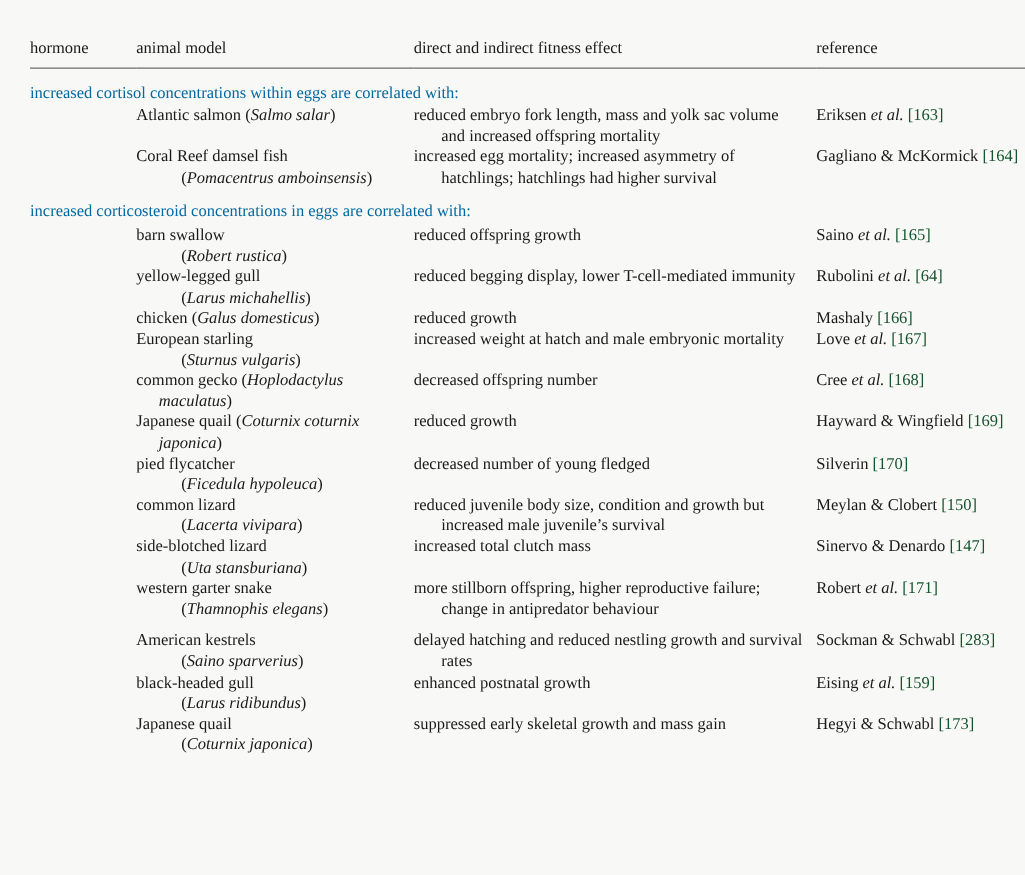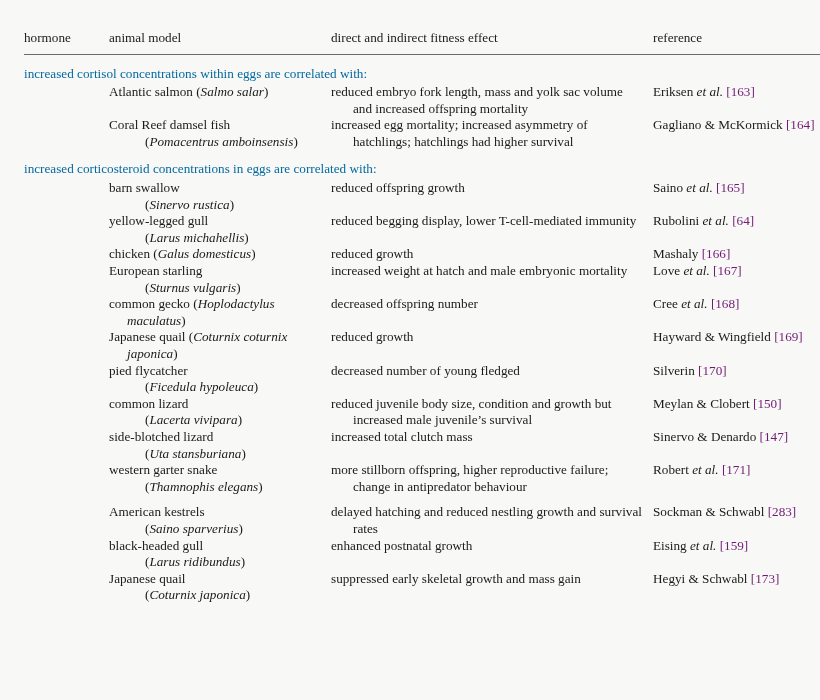--- a/index.html
+++ b/index.html
@@ -104,21 +104,21 @@
     padding-left: 14px;
     text-indent: -14px;
     white-space: normal;
   }
 
   i, .sci {
     font-style: italic;
   }
 
   .refnum {
-    color: #701a75;
+    color: #14532d;
   }
 
   .etal {
     font-style: italic;
   }
 </style>
 </head>
 <body>
 
 <div class="table-wrap">
@@ -170,21 +170,21 @@
         </tr>
         <tr class="spacer-row">
           <td colspan="4"></td>
         </tr>
         <tr class="section-row">
           <td colspan="4">increased corticosteroid concentrations in eggs are correlated with:</td>
         </tr>
         <tr class="data-row">
           <td></td>
           <td class="animal-cell">
-            <span class="animal-inner">barn swallow<span class="sp-line">(<i class="sci">Sinervo rustica</i>)</span></span>
+            <span class="animal-inner">barn swallow<span class="sp-line">(<i class="sci">Robert rustica</i>)</span></span>
           </td>
           <td>
             <span class="effect-inner">reduced offspring growth</span>
           </td>
           <td>
             <span class="ref-inner"><span>Saino </span><span class="etal">et al.</span><span class="refnum"> [165]</span></span>
           </td>
         </tr>
         <tr class="data-row">
           <td></td>

